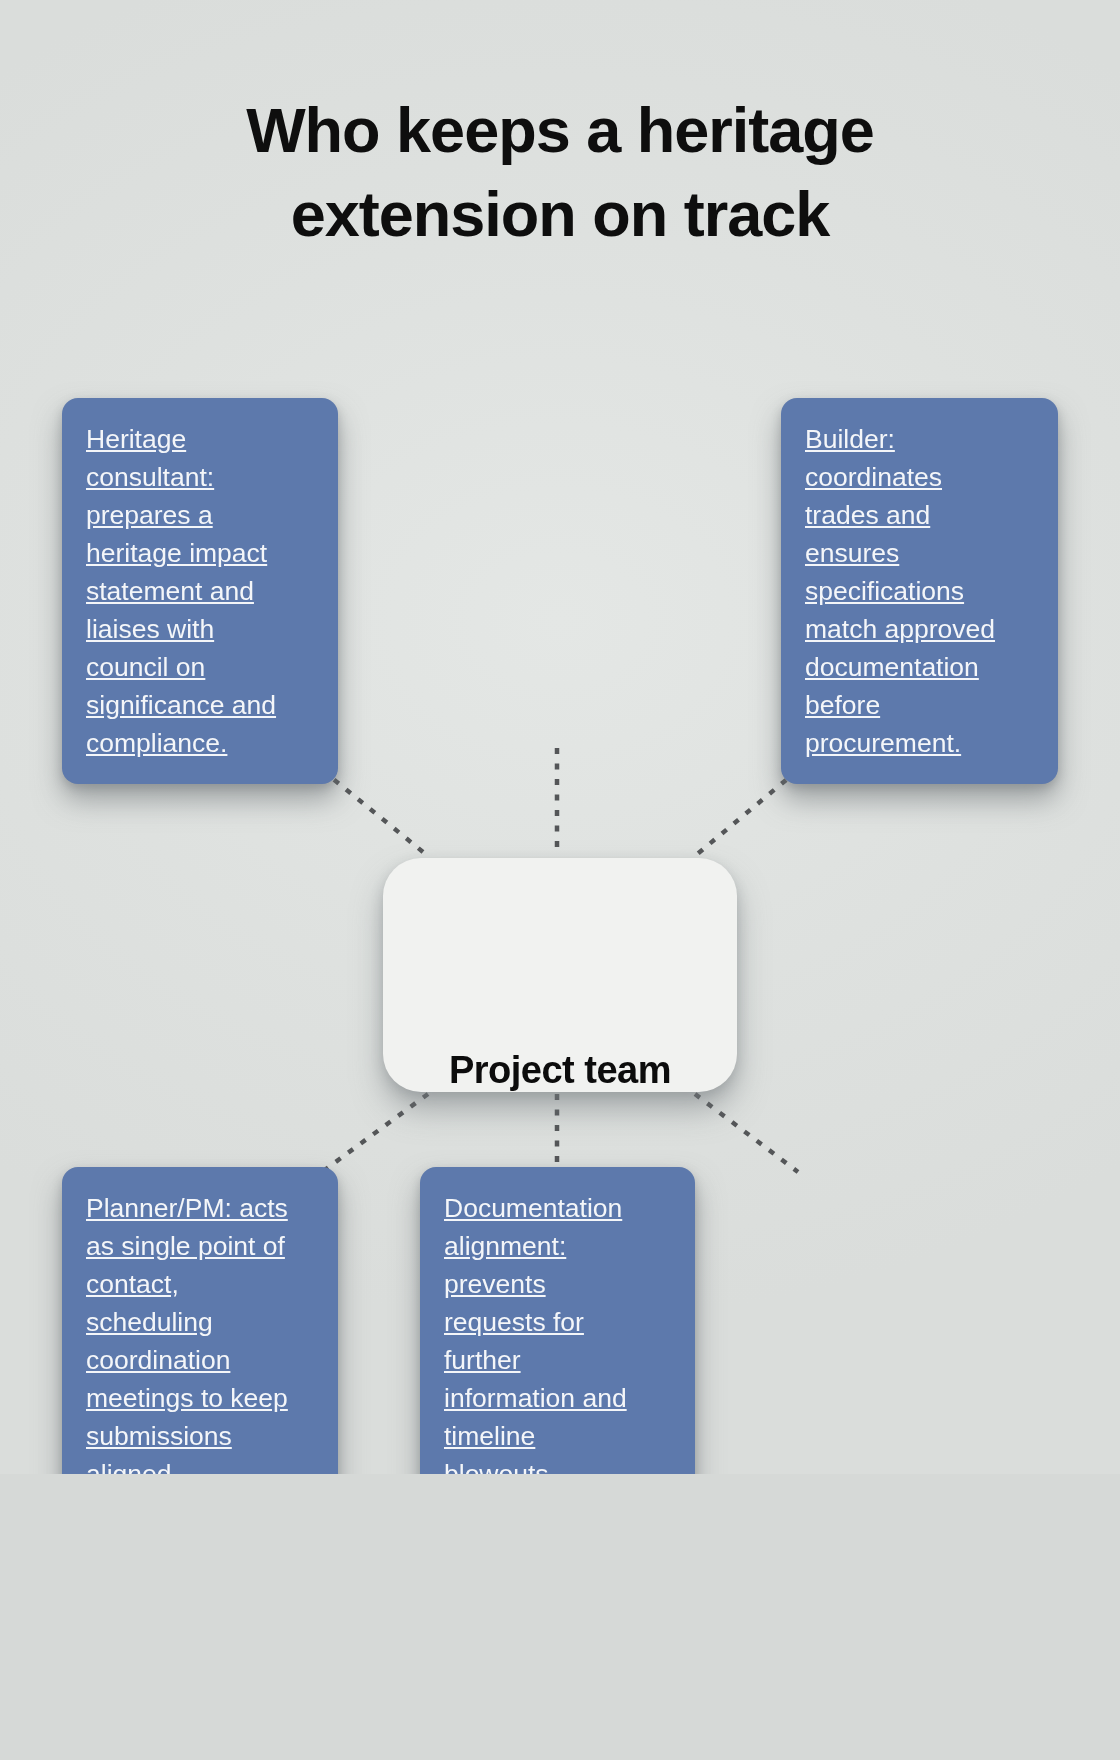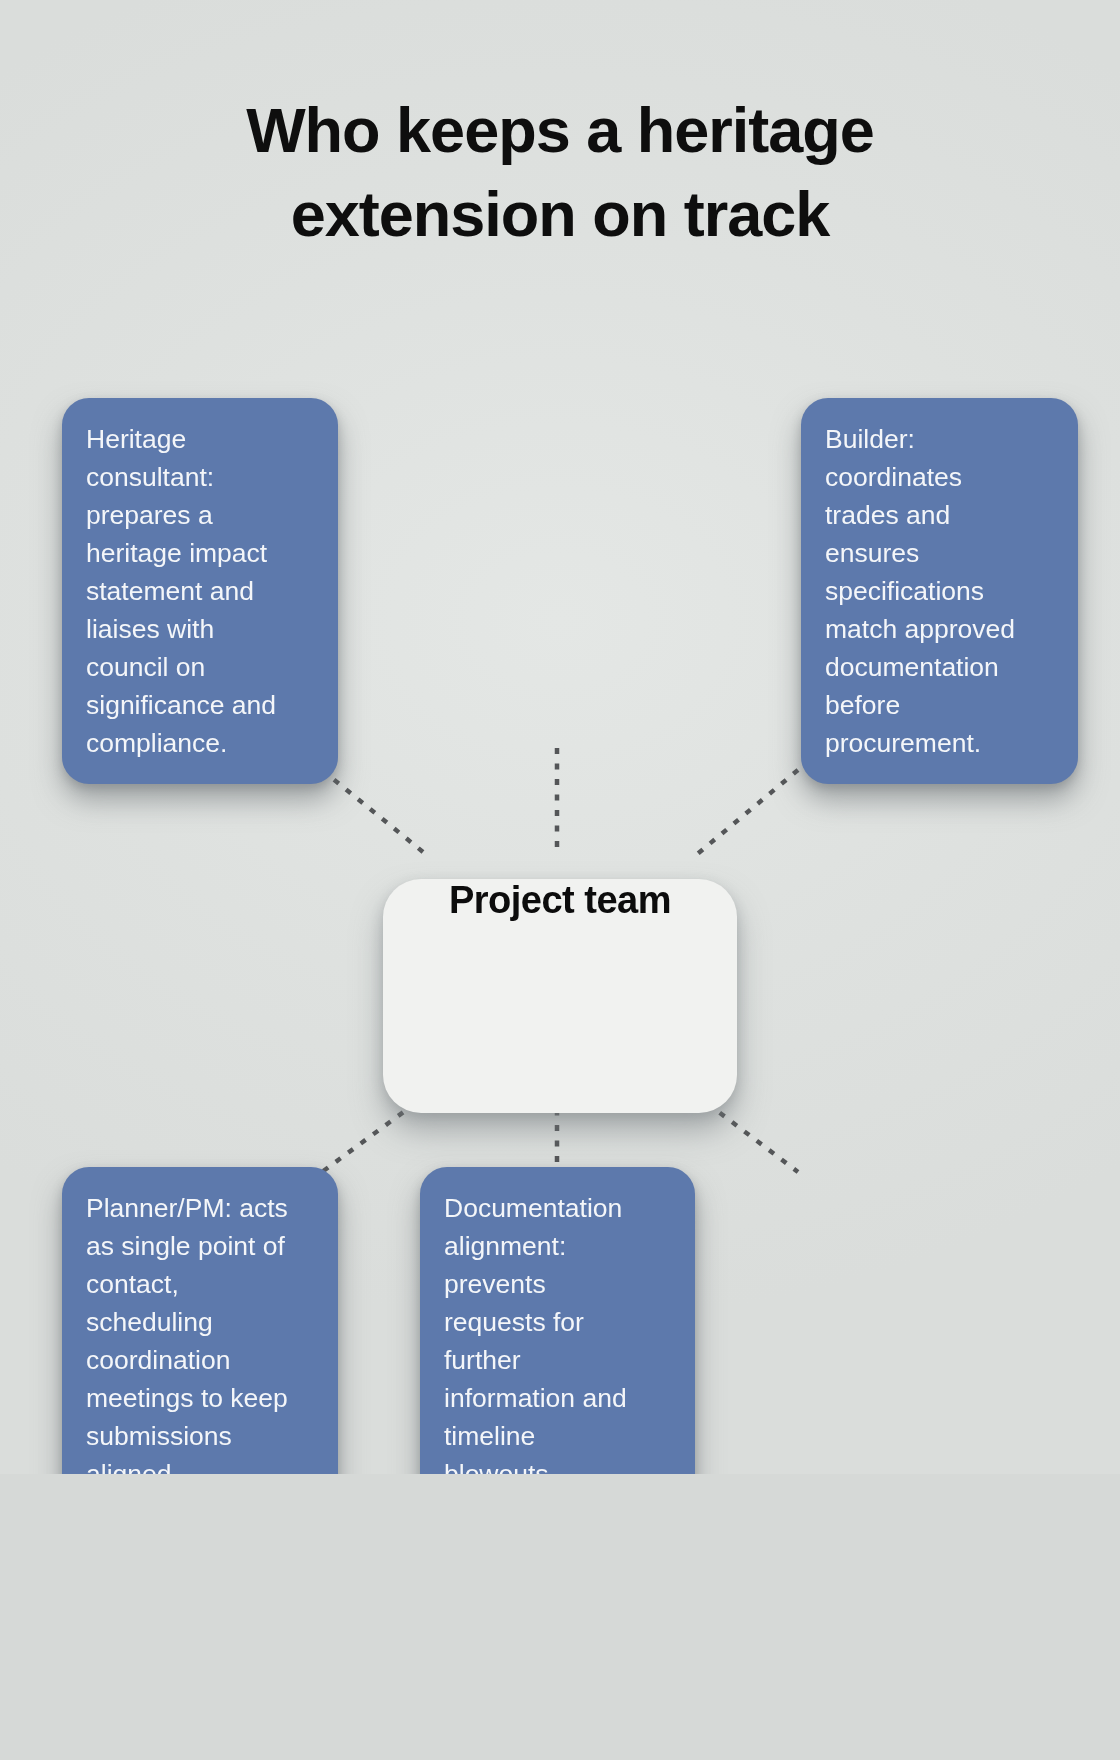--- a/index.html
+++ b/index.html
@@ -41,50 +41,50 @@
   .connectors line {
     stroke: var(--connector, #545658);
     stroke-width: 4.5;
     stroke-dasharray: 6 9.5;
   }
   .node {
     position: absolute;
     box-sizing: border-box;
     background: var(--node-fill, #5d79ac);
     color: var(--node-text, #f4f6f9);
-    border-radius: 27px;
+    border-radius: 16px;
     padding: 22px 24px;
     box-shadow: 0 16px 28px rgba(103, 109, 113, 0.55), 0 4px 10px rgba(110, 116, 120, 0.35);
+    text-decoration: underline;
   }
   .node p {
     margin: 0;
     font-size: 26.5px;
     line-height: 38px;
     white-space: pre-line;
     font-weight: 400;
   }
   .n1 { left: 62px;  top: 398px;  width: 276px; }
   .n2 { left: 420px; top: 398px;  width: 275px; }
-  .n3 { left: 781px; top: 398px;  width: 277px; margin-left: 20px; }
+  .n3 { left: 781px; top: 398px;  width: 277px; }
   .n4 { left: 62px;  top: 1167px; width: 276px; }
   .n5 { left: 420px; top: 1167px; width: 275px; }
   .n6 { left: 781px; top: 1167px; width: 277px; }
   .center-node {
     position: absolute;
     left: 383px;
     top: 858px;
     width: 354px;
     height: 234px;
     background: var(--center-fill, #f1f2f0);
     border-radius: 38px;
     display: flex;
-    align-items: flex-start;
+    align-items: flex-end;
     justify-content: center;
     box-shadow: 0 18px 30px rgba(116, 122, 126, 0.5), 0 4px 12px rgba(120, 126, 130, 0.3);
-    margin-top: 21px;
   }
   .center-node span {
     font-size: 38px;
     font-weight: 700;
     color: #0c0c0c;
     letter-spacing: -0.5px;
   }
   .logo-tile {
     position: absolute;
     left: 980px;

